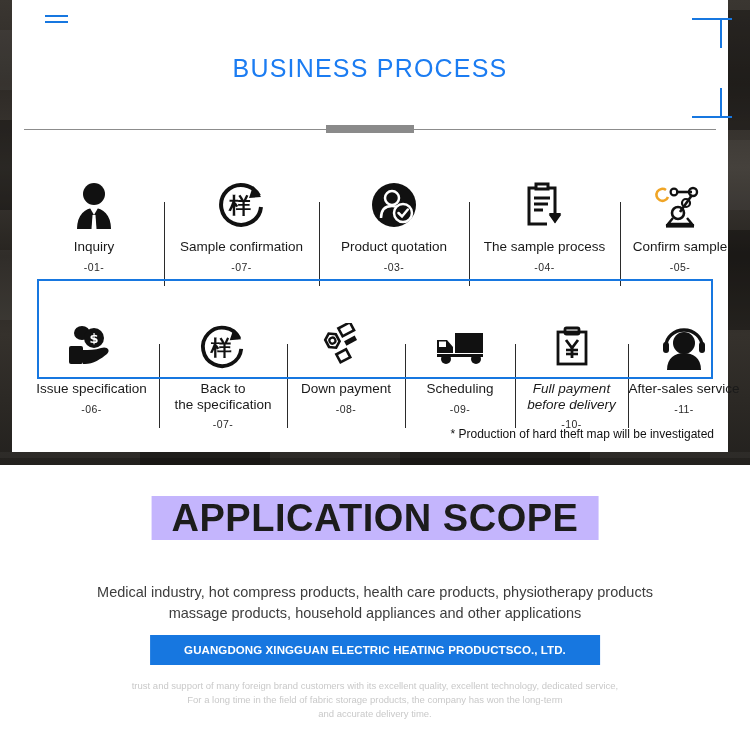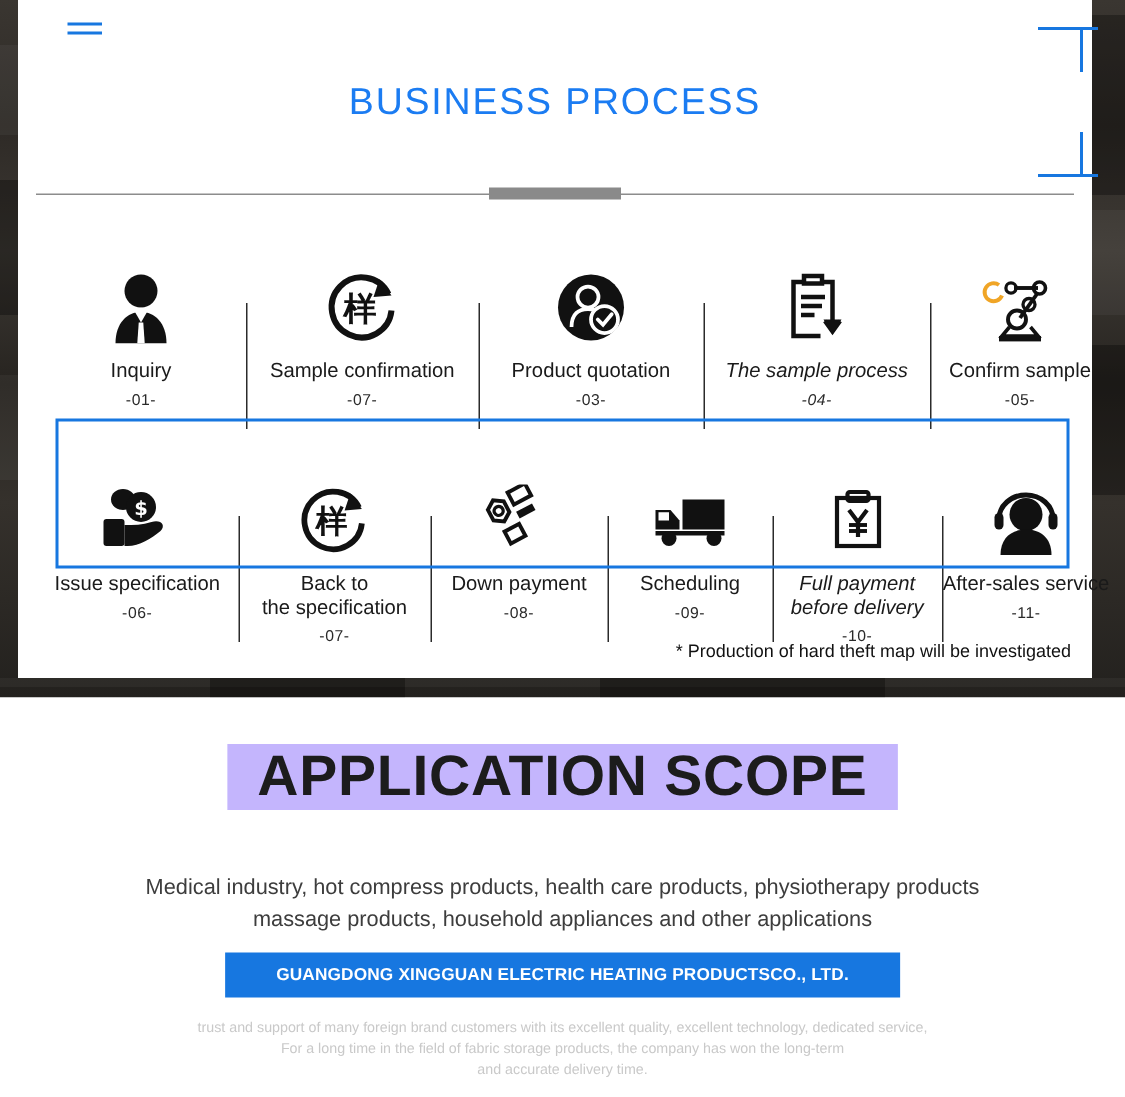--- a/index.html
+++ b/index.html
@@ -234,21 +234,21 @@
             <circle cx="23" cy="18" r="7" fill="none" stroke="#fff" stroke-width="2.5"></circle>
             <path d="M12 38 C12 29 17 26 23 26 C26 26 28.5 26.8 30.5 28.3" fill="none" stroke="#fff" stroke-width="2.5"></path>
             <circle cx="34" cy="33" r="9" fill="#111" stroke="#fff" stroke-width="2.5"></circle>
             <path d="M29.5 33 L33 36.5 L38.8 29.5" fill="none" stroke="#fff" stroke-width="2.5" stroke-linecap="round"></path>
           </svg>
         </div>
         <div class="proc-label">Product quotation</div>
         <div class="proc-num">-03-</div>
       </div>
 
-      <div class="proc-cell" style="width:151px;font-style:italic;">
+      <div class="proc-cell" style="width:151px;">
         <div class="icon-box">
           <svg width="48" height="50" viewBox="0 0 48 50">
             <path d="M14 8 L8 8 L8 44 L26 44" fill="none" stroke="#111" stroke-width="3"></path>
             <path d="M26 8 L34 8 L34 26" fill="none" stroke="#111" stroke-width="3"></path>
             <rect x="15" y="4" width="12" height="5" fill="none" stroke="#111" stroke-width="3"></rect>
             <line x1="13" y1="18" x2="29" y2="18" stroke="#111" stroke-width="3"></line>
             <line x1="13" y1="24" x2="27" y2="24" stroke="#111" stroke-width="3"></line>
             <line x1="13" y1="30" x2="22" y2="30" stroke="#111" stroke-width="3"></line>
             <path d="M34 26 L34 36 M29 34 L34 41 L39 34" fill="none" stroke="#111" stroke-width="3"></path>
             <path d="M28 33 L40 33 L34 43 Z" fill="#111"></path>

